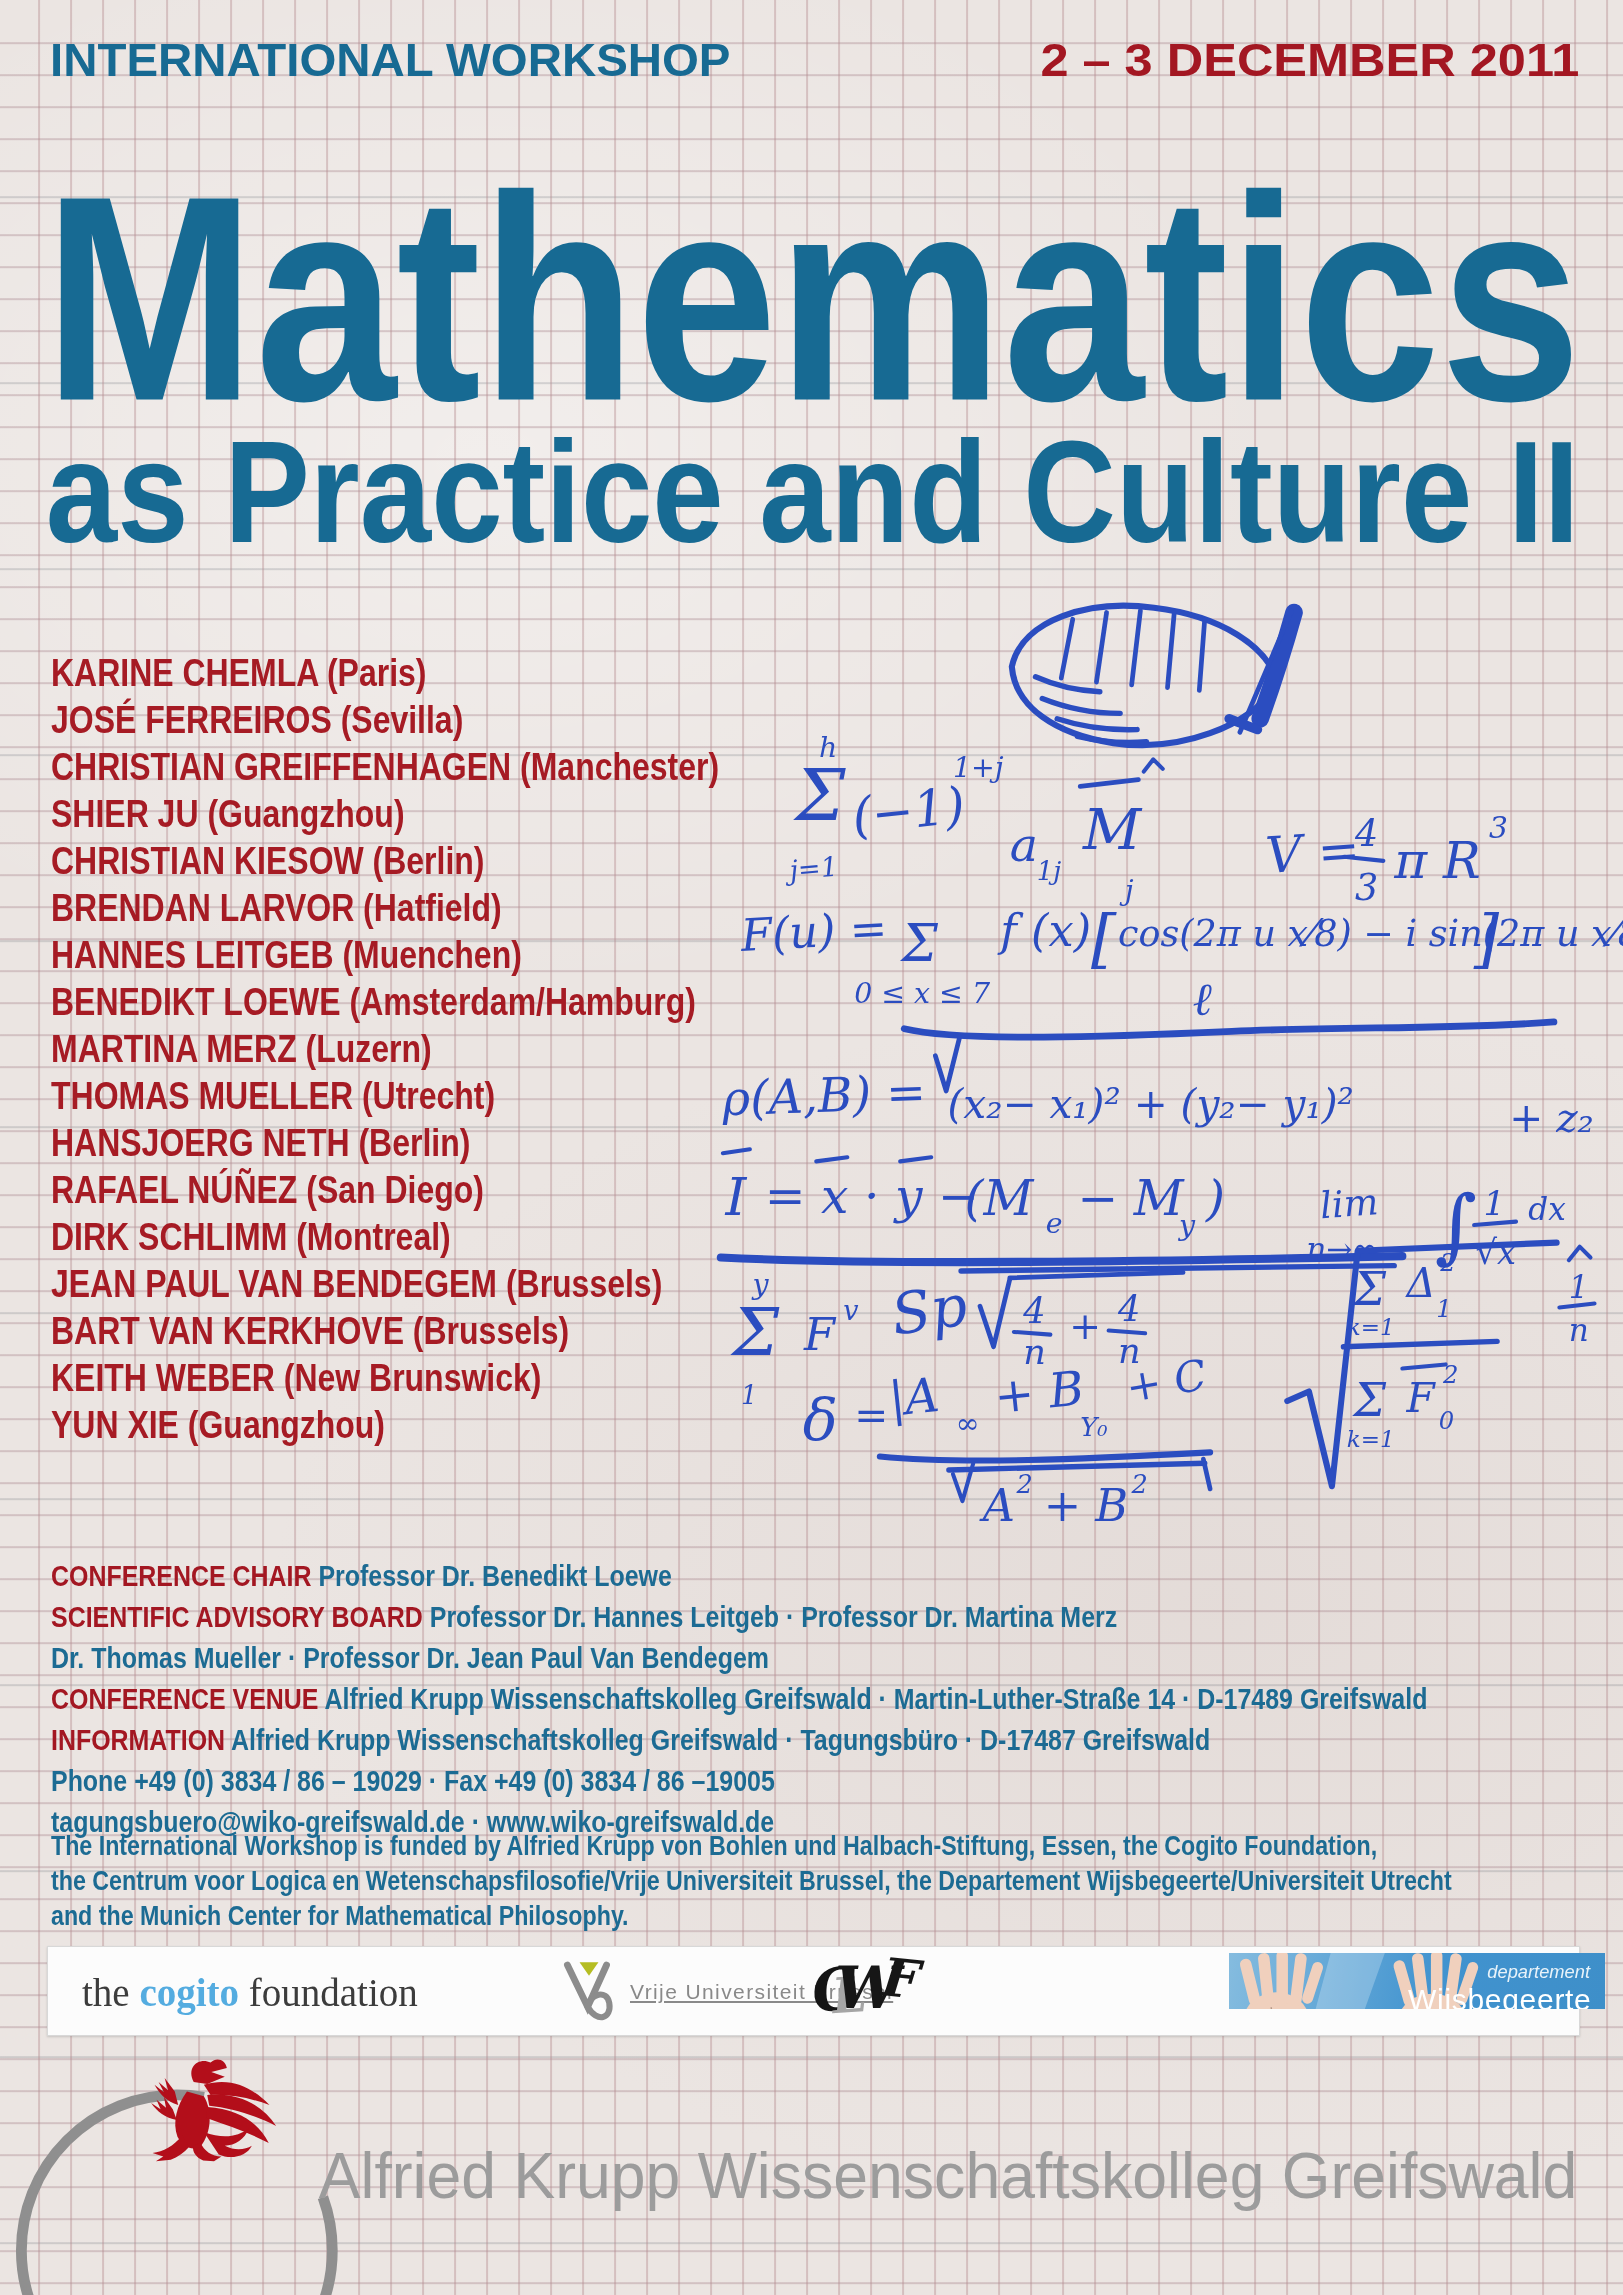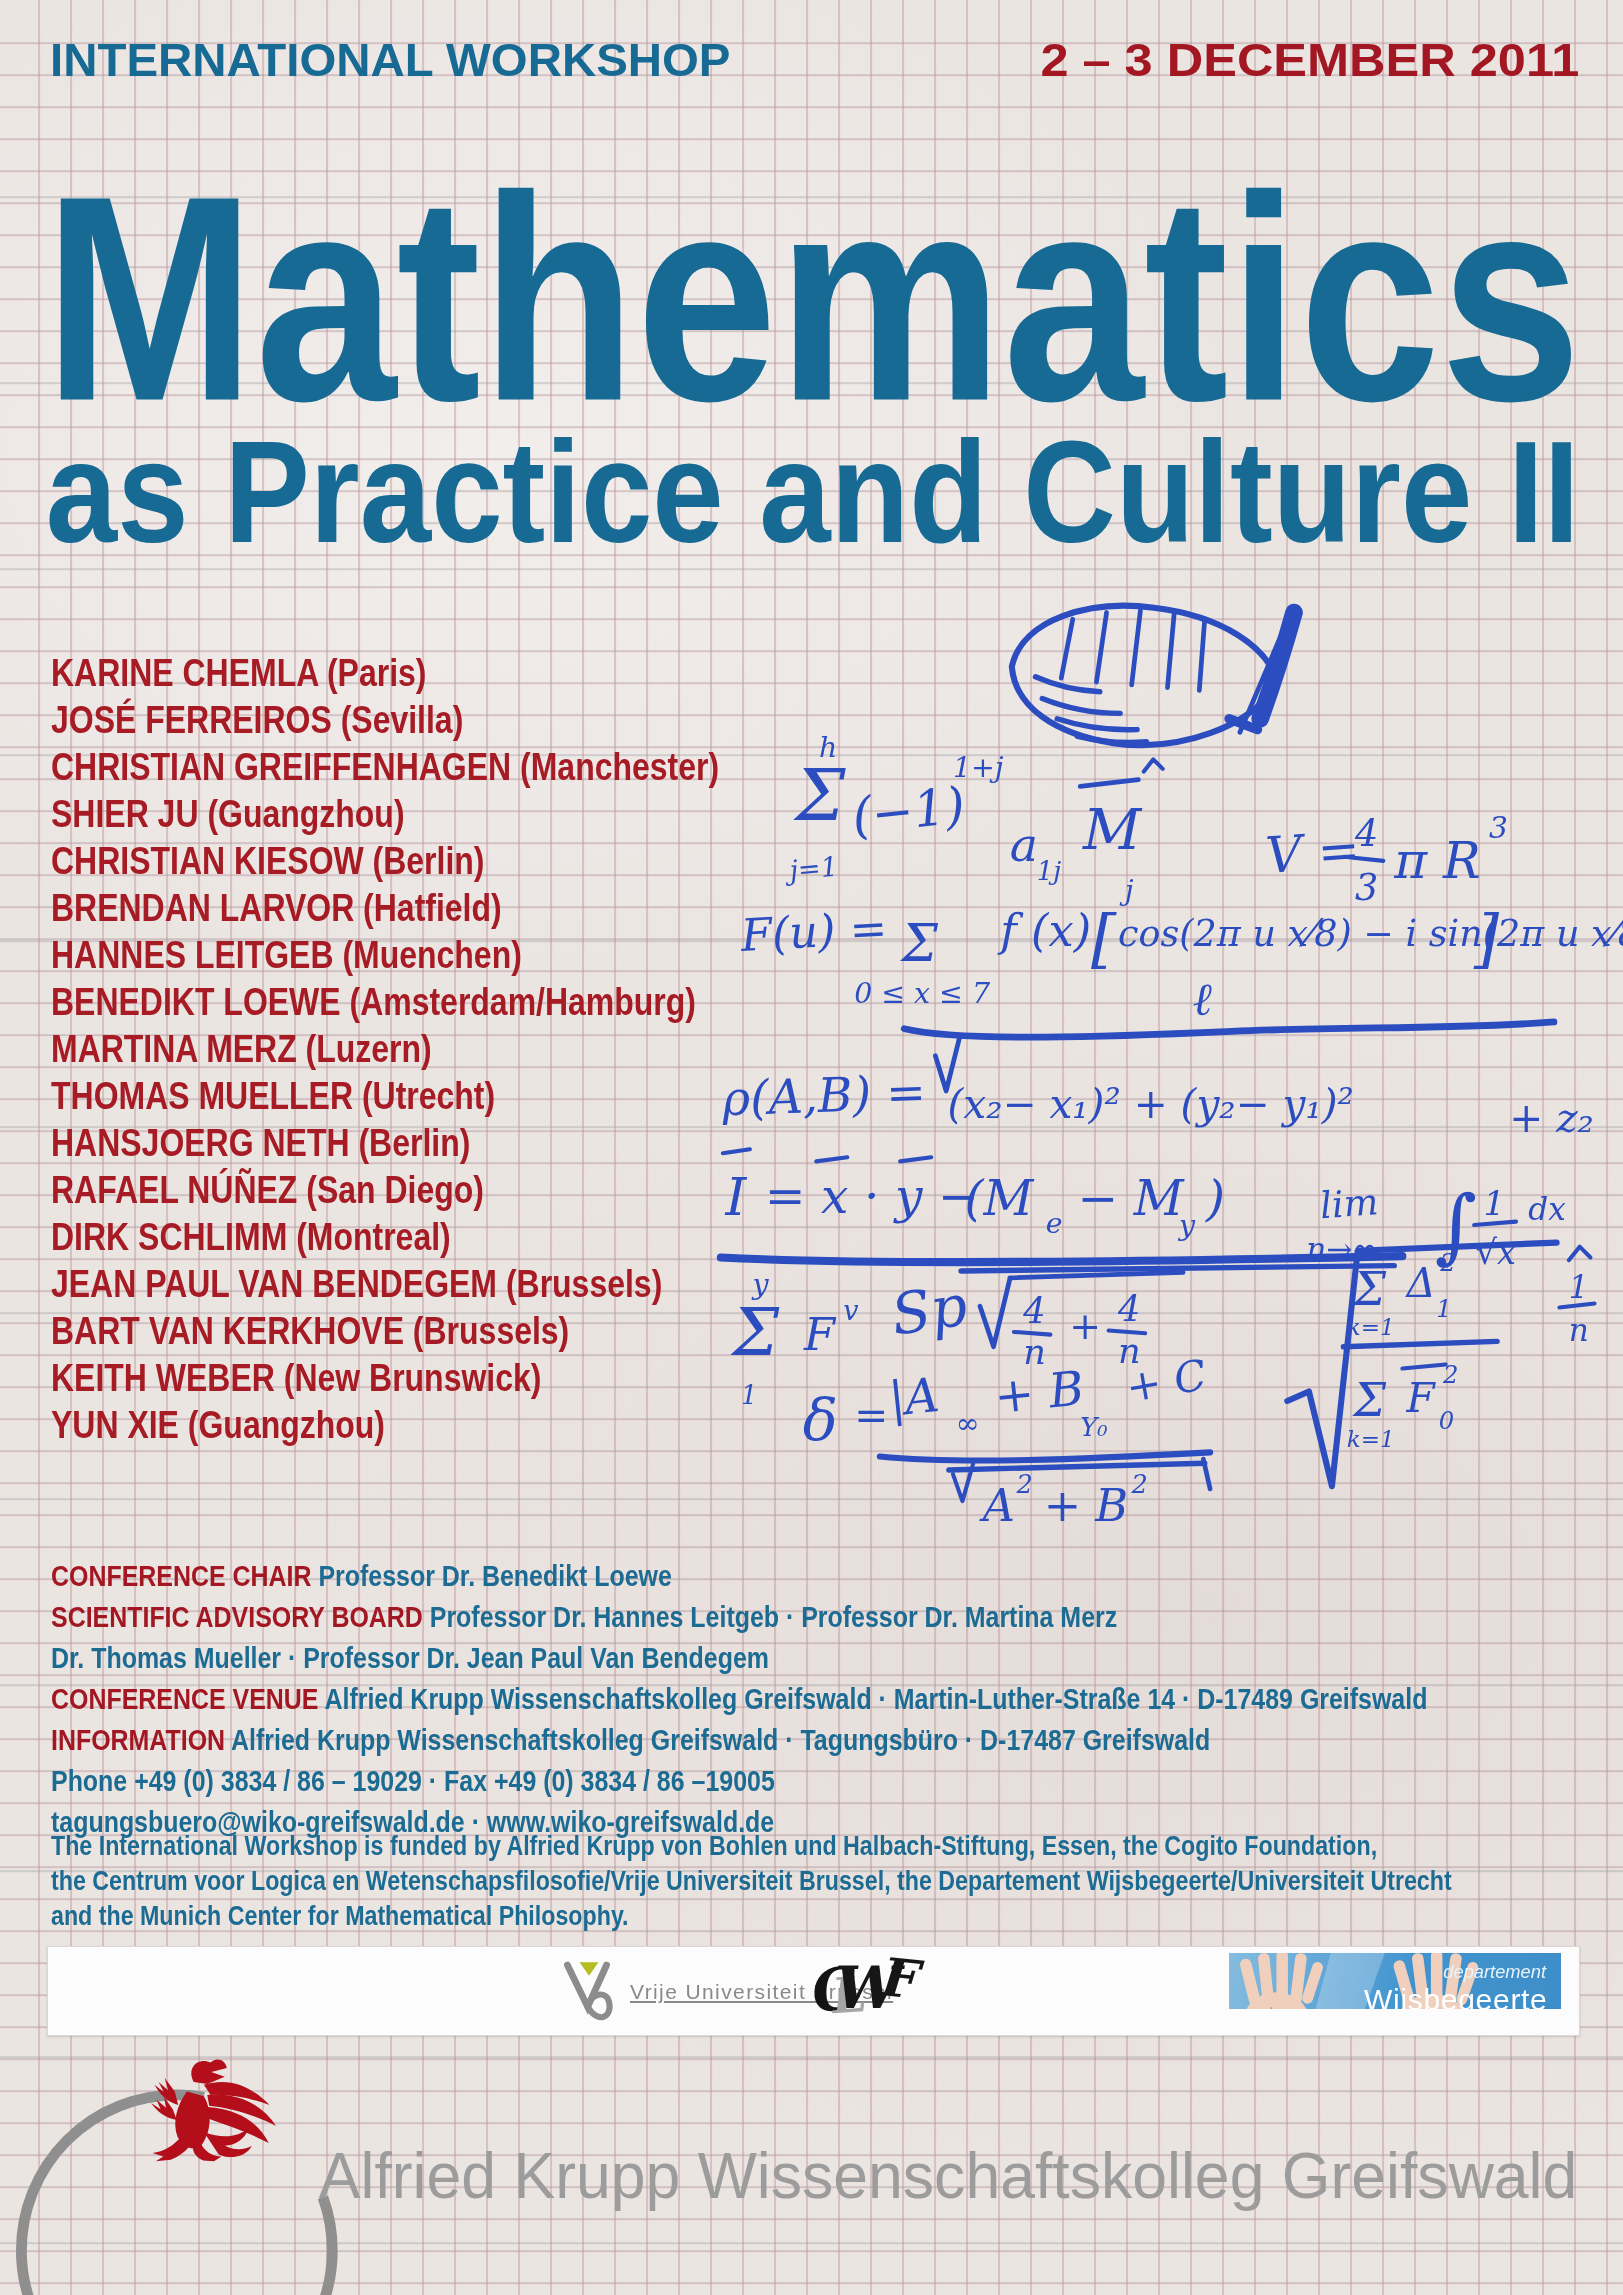--- a/index.html
+++ b/index.html
@@ -39,21 +39,21 @@
   .cogito{left:34px; top:23px; font-family:"Liberation Serif",serif; font-size:39px; color:#3c3c3c; white-space:nowrap;}
   .cogito b{color:#54ace0;}
   .vub-label{left:582px; top:32.5px; font-size:21px; color:#898989; letter-spacing:1.4px; white-space:nowrap;text-decoration:underline;}
   .clwf-mark{left:764px; top:4.1px; width:122px; height:80px; font-family:"DejaVu Serif",serif; font-style:italic; font-weight:bold;}
   .clwf-mark span{position:absolute; line-height:1;}
   .clwf-c{left:0px; top:9.5px; font-size:58px; color:#141414; transform:rotate(-8deg);}
   .clwf-l{left:20.3px; top:20.3px; font-size:49px; color:#a5a5a5; transform:rotate(-4deg);}
   .clwf-w{left:23px; top:8.1px; font-size:58px; color:#161616;}
   .clwf-f{left:70px; top:1.4px; font-size:53px; color:#161616; transform:rotate(6deg);}
   .clwf-text{left:854px; top:19px; width:223px; text-align:center; font-size:20.3px; line-height:24px; color:#222; font-weight:bold;}
-  .wb{left:1181px; top:6.1px; width:332px; height:56px; background:linear-gradient(100deg,#85bcdf,#4193cf 55%,#3e8fc9); overflow:hidden;}
+  .wb{left:1181px; top:6.1px; width:332px; height:56px; background:linear-gradient(100deg,#85bcdf,#4193cf 55%,#3e8fc9); overflow:hidden;padding-left:44px;}
   .wb-small{right:15px; top:8.1px; position:absolute; font-style:italic; font-size:18.3px; color:#e8f3fa;}
   .wb-large{right:13.5px; top:30px; position:absolute; font-size:30px; color:#ffffff; letter-spacing:0.7px;}
 </style>
 </head>
 <body>
 
 <div class="poster">
 
   <svg class="abs" style="left:47px; top:27px;" width="758" height="64" viewBox="0 0 1120 95">
     <text x="2" y="72" font-size="70" font-weight="bold" fill="#176a93" textLength="1010" lengthAdjust="spacingAndGlyphs">INTERNATIONAL WORKSHOP</text>
@@ -239,20 +239,23 @@
   </div>
 
   <div class="abs fundingblock">
     <div class="fundline">The International Workshop is funded by Alfried Krupp von Bohlen und Halbach-Stiftung, Essen, the Cogito Foundation,</div>
     <div class="fundline">the Centrum voor Logica en Wetenschapsfilosofie/Vrije Universiteit Brussel, the Departement Wijsbegeerte/Universiteit Utrecht</div>
     <div class="fundline">and the Munich Center for Mathematical Philosophy.</div>
   </div>
 
   <div class="abs strip">
 
+    <div class="abs cogito">
+      <span>the </span><b>cogito</b><span> foundation</span>
+    </div>
 
     <svg class="abs" style="left:514px; top:10.8px;" width="54" height="68" viewBox="0 0 80 100">
       <polygon points="26,6 54,6 40,26" fill="#b5bd22"></polygon>
       <path d="M8,10 L38,72 L66,10" stroke="#8c8c8c" stroke-width="10" fill="none" stroke-linecap="round"></path>
       <path d="M38,72 C52,96 74,90 70,66 C66,46 42,52 38,72 Z" stroke="#8c8c8c" stroke-width="9" fill="none" stroke-linecap="round"></path>
     </svg>
     <div class="abs vub-label">Vrije Universiteit Brussel</div>
 
     <div class="abs clwf-mark">
       <span class="clwf-c">C</span>

